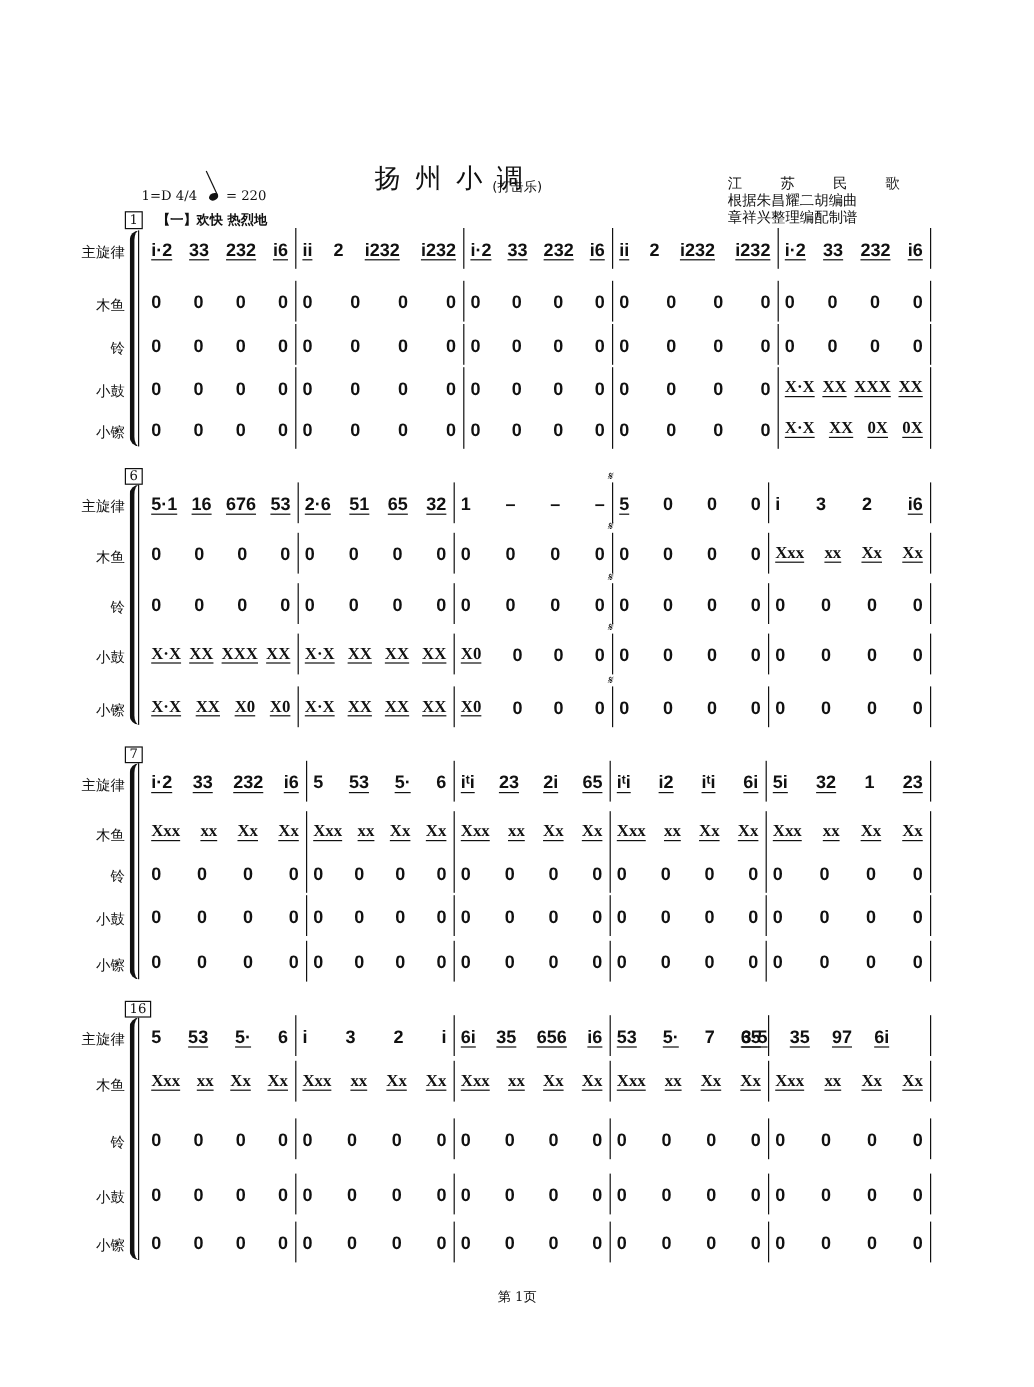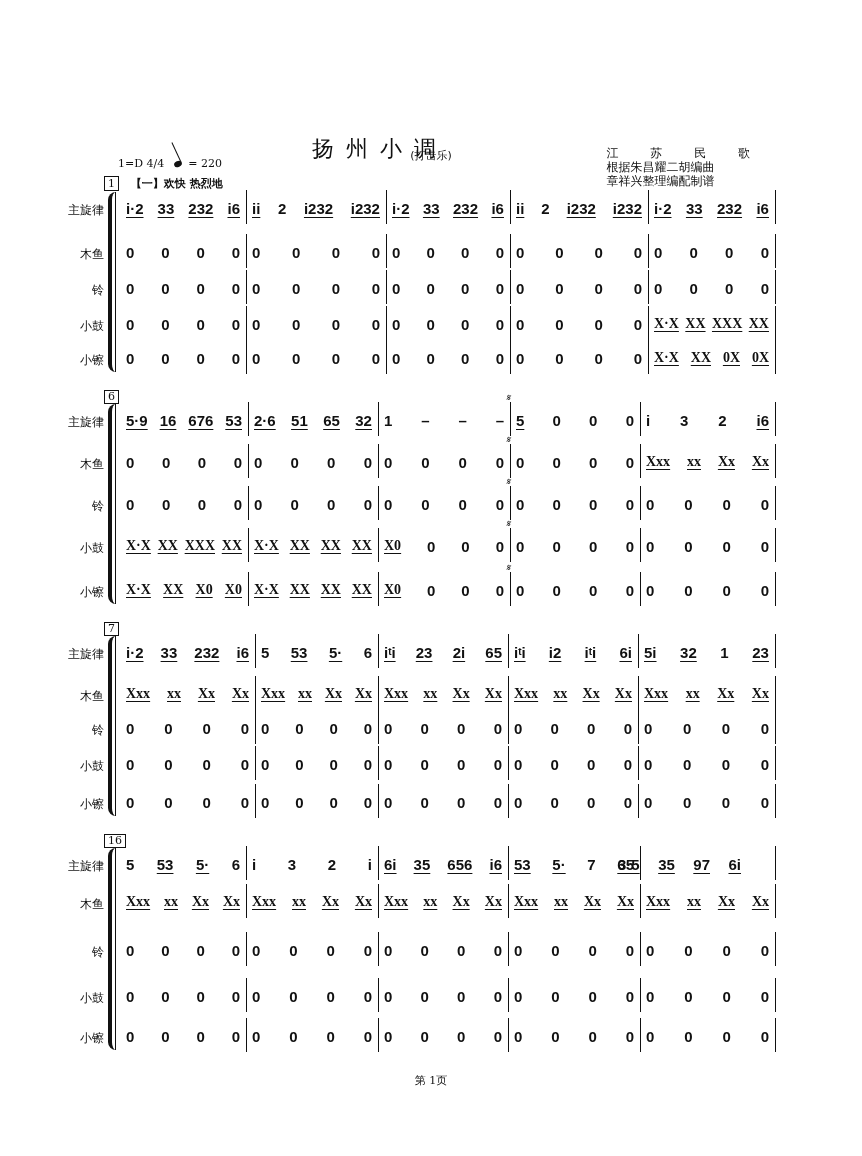--- a/index.html
+++ b/index.html
@@ -244,21 +244,21 @@
         <div class="bar" style="left: 775px;"></div>
       </div>
     </div>
     <div class="system" style="top: 408px;">
       <div class="sysnum" style="top: -18px;">6</div>
       <div class="brace" style="top: -4px; height: 200px;"></div>
       <div class="brace-thin" style="top: -4px; height: 200px;"></div>
       <div class="row" style="top: 0px;">
         <div class="label">主旋律</div>
         <div class="measure" style="left: 120px; width: 128px;">
-          <span class="beat u">5·9</span>
+          <span class="beat u">5·1</span>
           <span class="beat u">16</span>
           <span class="beat u">676</span>
           <span class="beat u">53</span>
         </div>
         <div class="bar" style="left: 248px;"></div>
         <div class="measure" style="left: 248px; width: 130px;">
           <span class="beat u">2·6</span>
           <span class="beat u">51</span>
           <span class="beat u">65</span>
           <span class="beat u">32</span>

